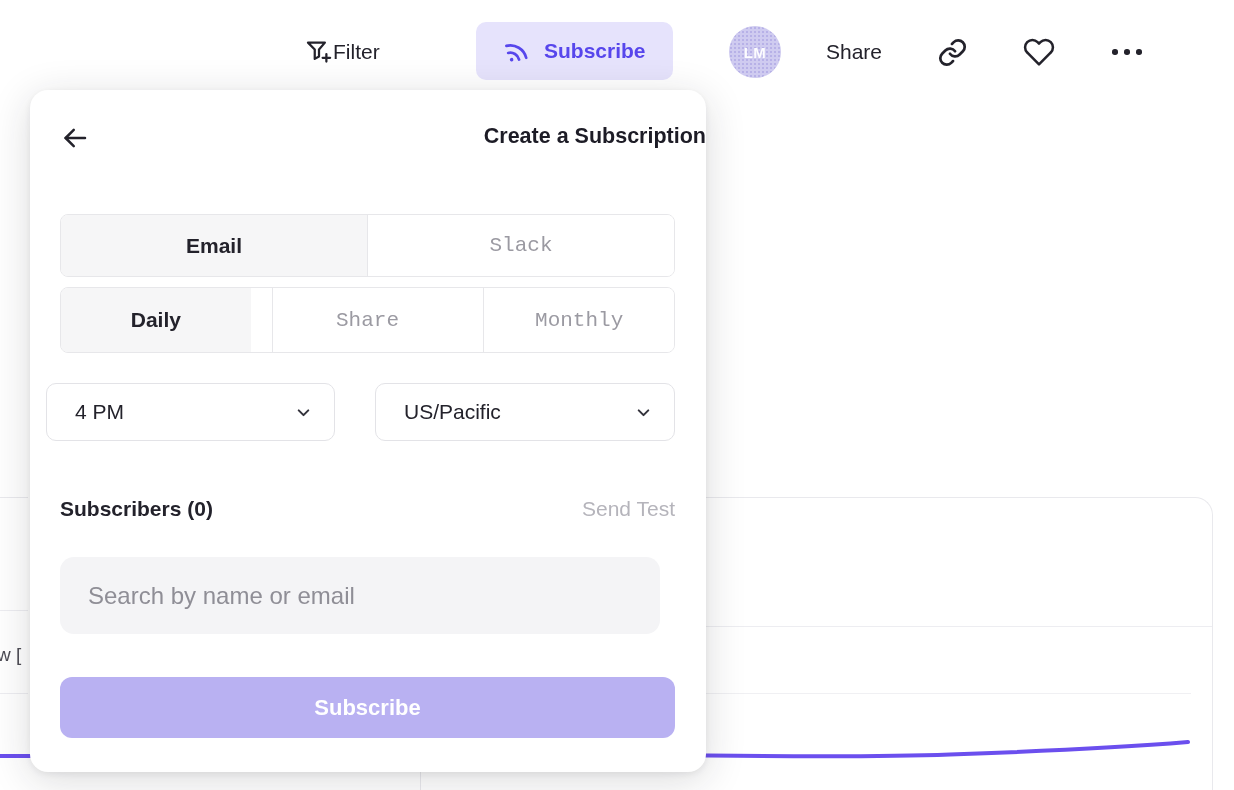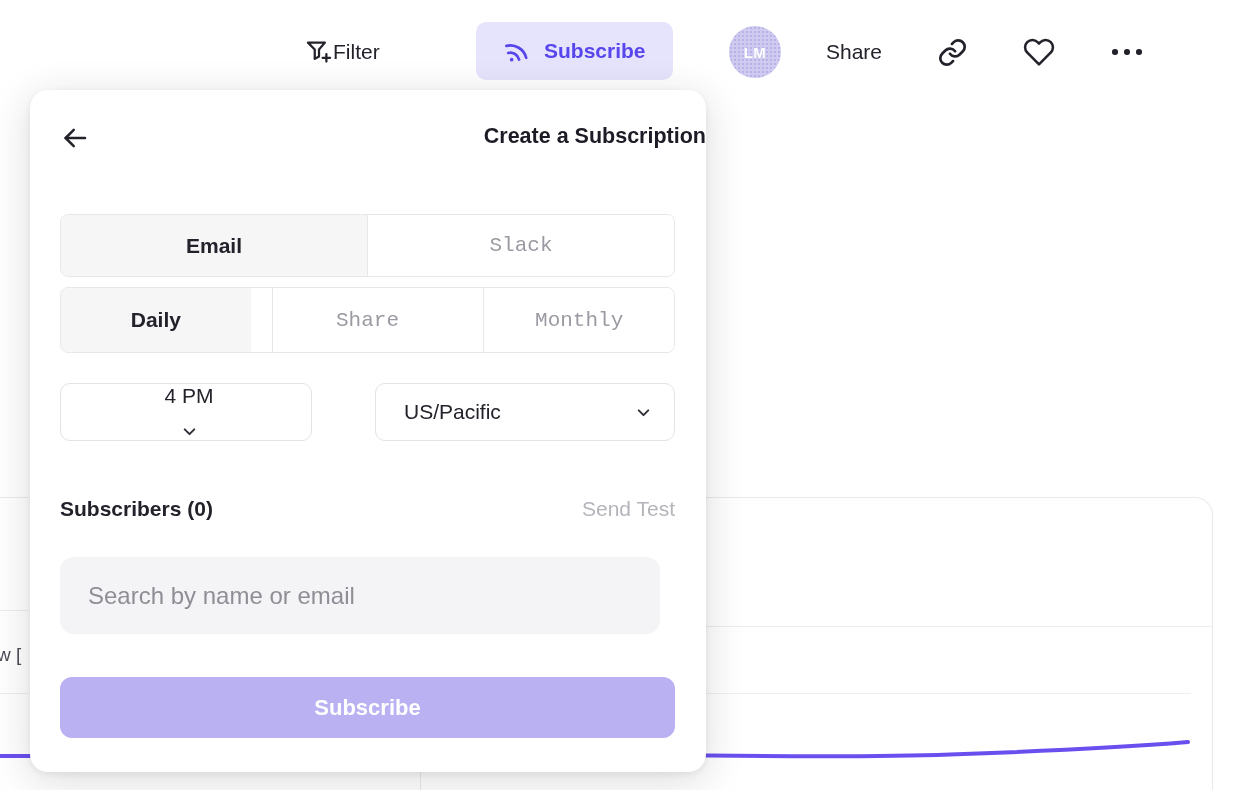--- a/index.html
+++ b/index.html
@@ -83,21 +83,21 @@
   .seg .cell + .cell { border-left:1px solid #e7e7ea;font-family:Liberation Mono, monospace; }
   .seg .cell.selected { background:#f6f6f7; color:#23222b; font-weight:600; }
 
   .select {
     position:absolute; top:293px; height:58px;
     display:flex; align-items:center; justify-content:space-between;
     border:1px solid #e3e3e7; border-radius:10px; background:#fff;
     padding:0 22px 0 28px; font-size:21px; font-weight:500; color:#23222b;
     cursor:pointer;
   }
-  .select.time { left:30px; width:252px;flex-direction:column; }
+  .select.time { left:16px; width:289px; }
   .select.tz   { left:345px; width:300px; }
 
   .subs-row {
     position:absolute; left:30px; right:31px; top:404px; height:30px;
     display:flex; align-items:center; justify-content:space-between;
   }
   .subs-label { font-size:21px; font-weight:600; color:#23222b; }
   .send-test  { font-size:21px; color:#b5b4bb; cursor:pointer; }
 
   .search-input {

